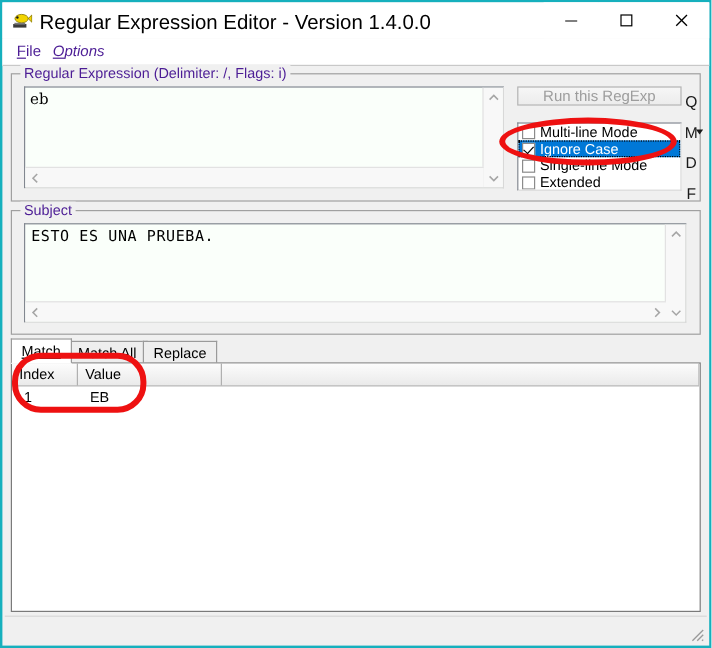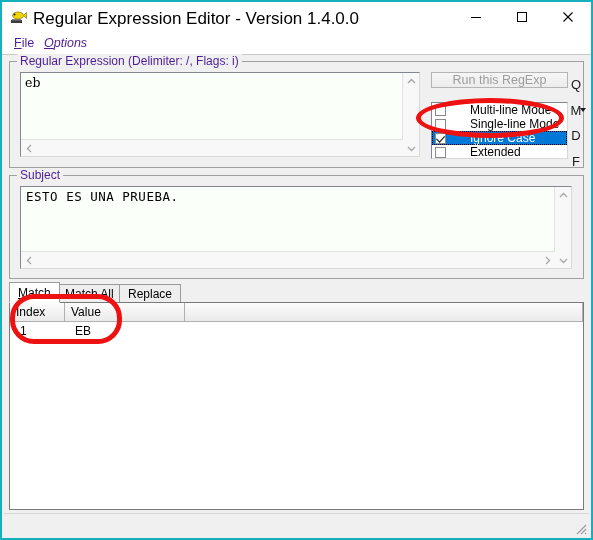--- a/index.html
+++ b/index.html
@@ -197,21 +197,20 @@
   }
   .flagrow {
     position: relative;
     height: 14px;
     display: flex;
     align-items: center;
     padding-left: 3px;
     font-size: 12px;
     color: #000;
     white-space: nowrap;
-    gap: 20px;
   }
   .flagrow.selected {
     background: #0078d7;
     color: #ffffff;
     outline: 1px dotted #000;
     outline-offset: -1px;
   }
   .chk {
     width: 11px; height: 11px;
     box-sizing: border-box;
@@ -421,27 +420,27 @@
         </div>
       </div>
 
       <div id="run-btn">Run this RegExp</div>
 
       <div id="flags-list">
         <div class="flagrow">
           <span class="chk"></span>
           <span>Multi-line Mode</span>
         </div>
+        <div class="flagrow selected">
+          <span class="chk checked"></span>
+          <span>Ignore Case</span>
+        </div>
         <div class="flagrow">
           <span class="chk"></span>
           <span>Single-line Mode</span>
-        </div>
-        <div class="flagrow selected">
-          <span class="chk checked"></span>
-          <span>Ignore Case</span>
         </div>
         <div class="flagrow">
           <span class="chk"></span>
           <span>Extended</span>
         </div>
       </div>
     </div>
 
     <div class="sideletter" id="side-q">Q</div>
     <div class="sideletter" id="side-m">M</div>

